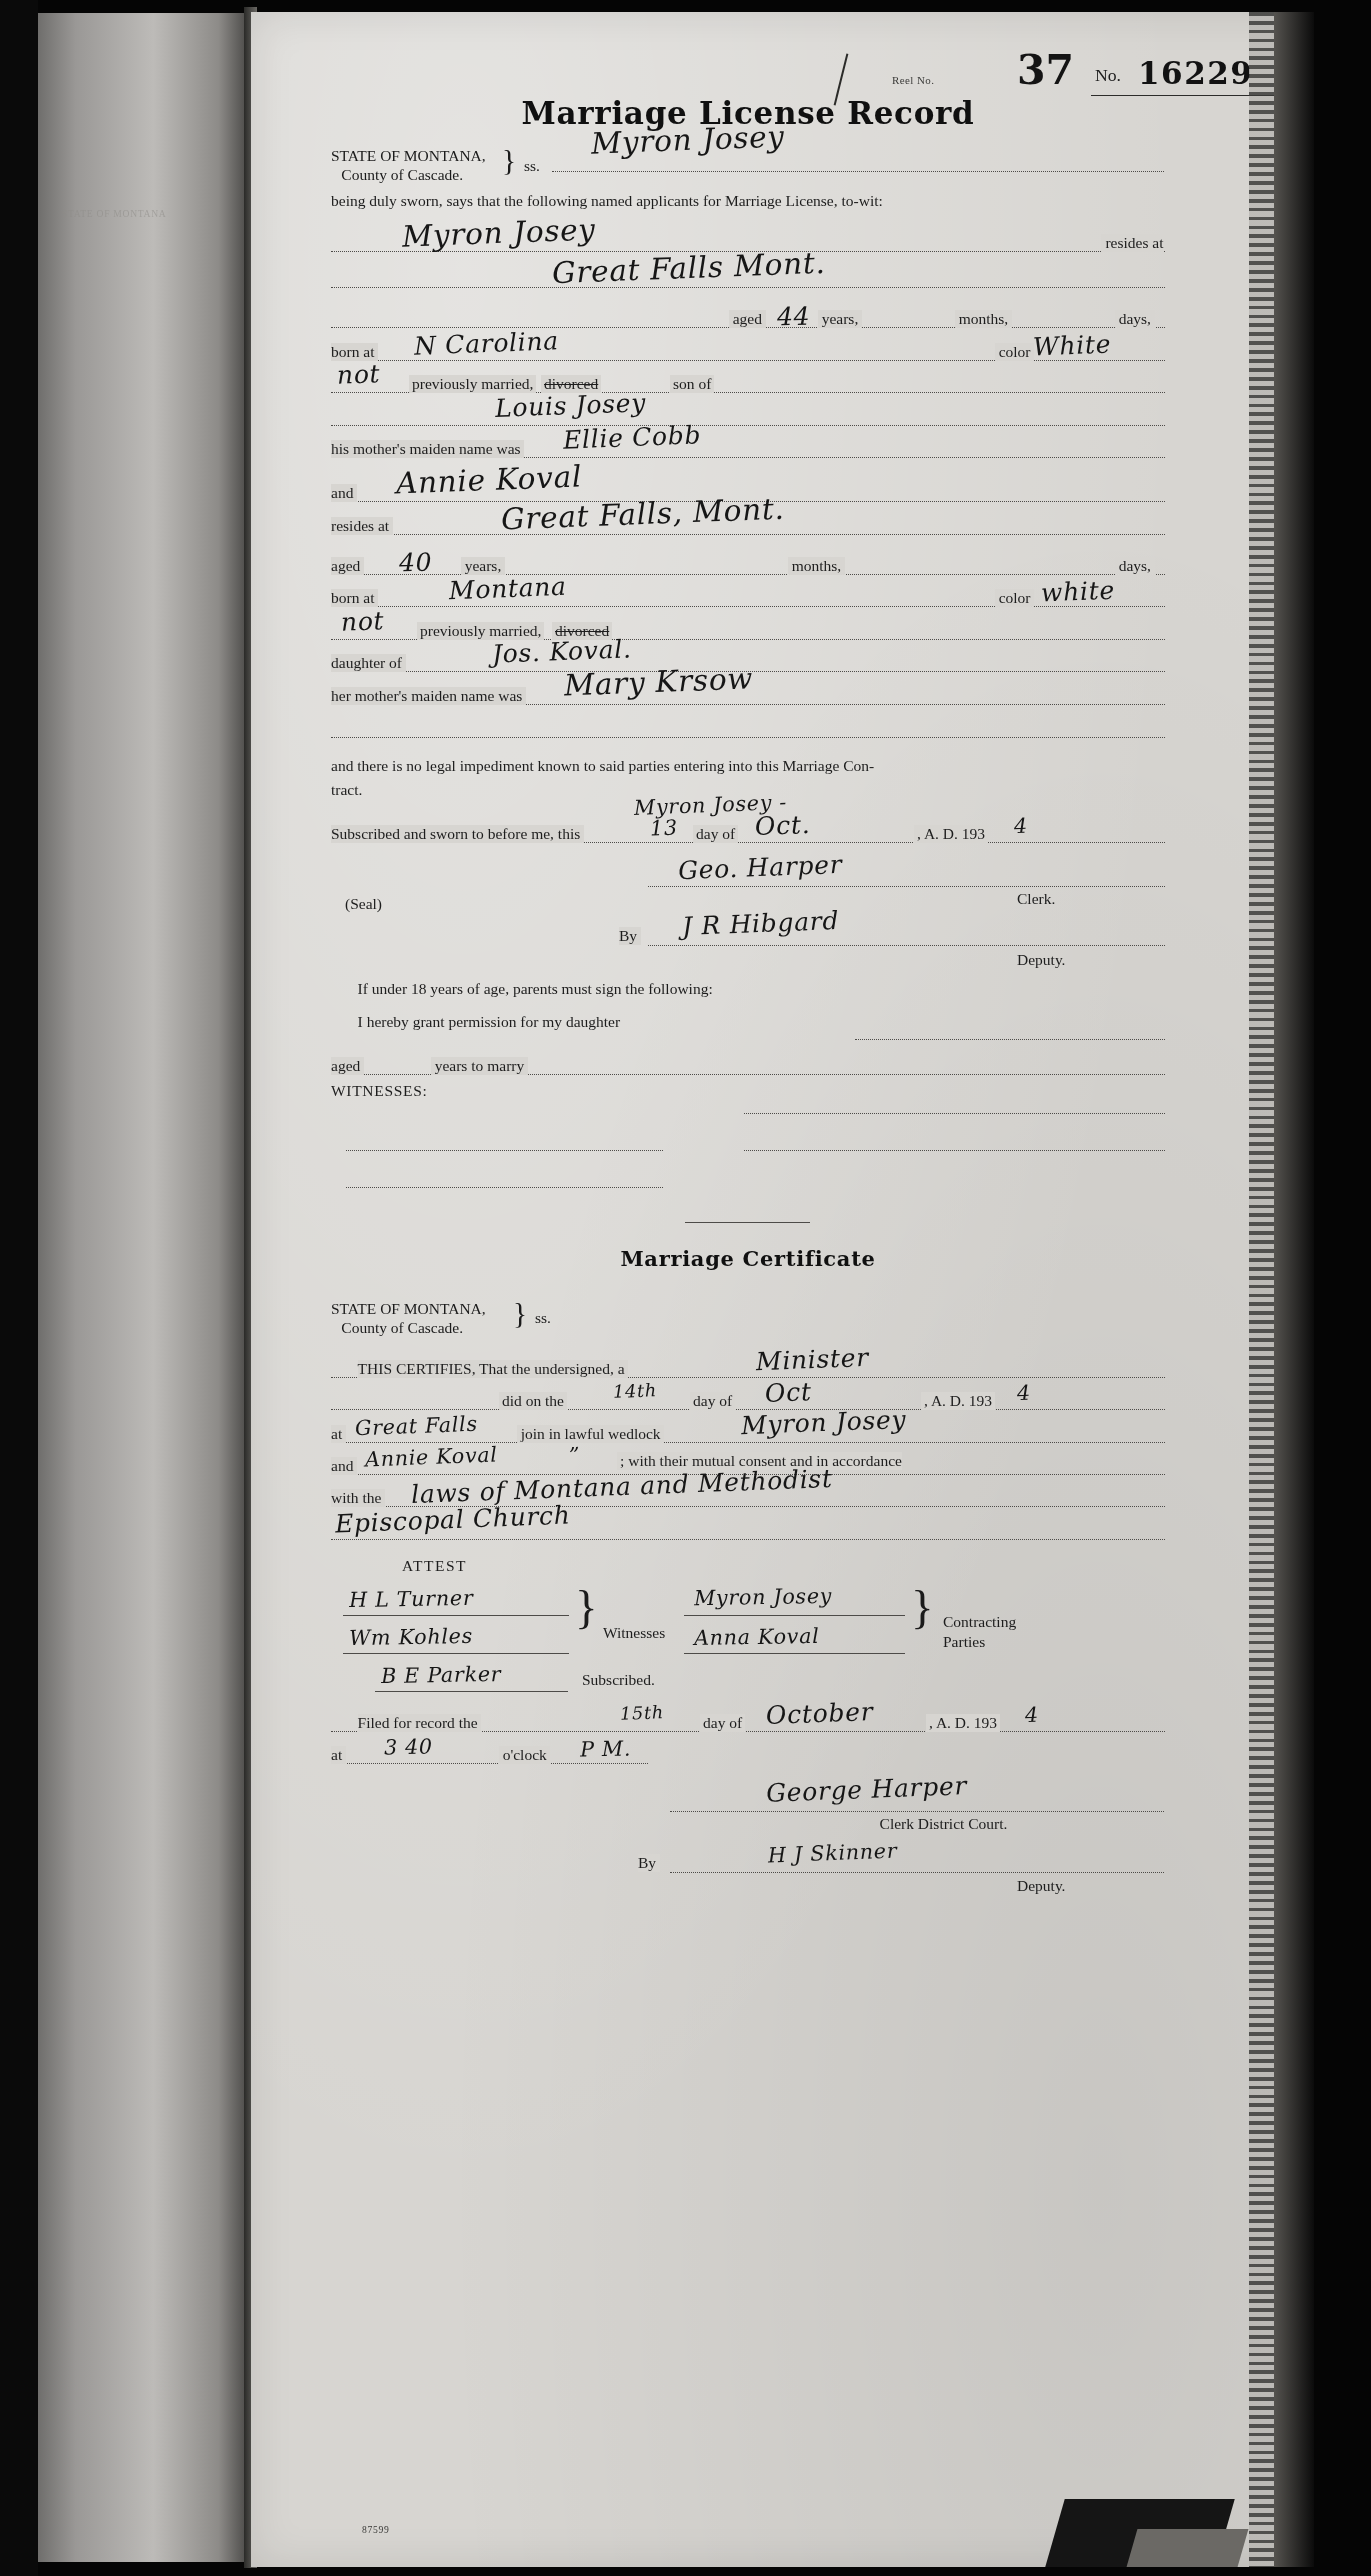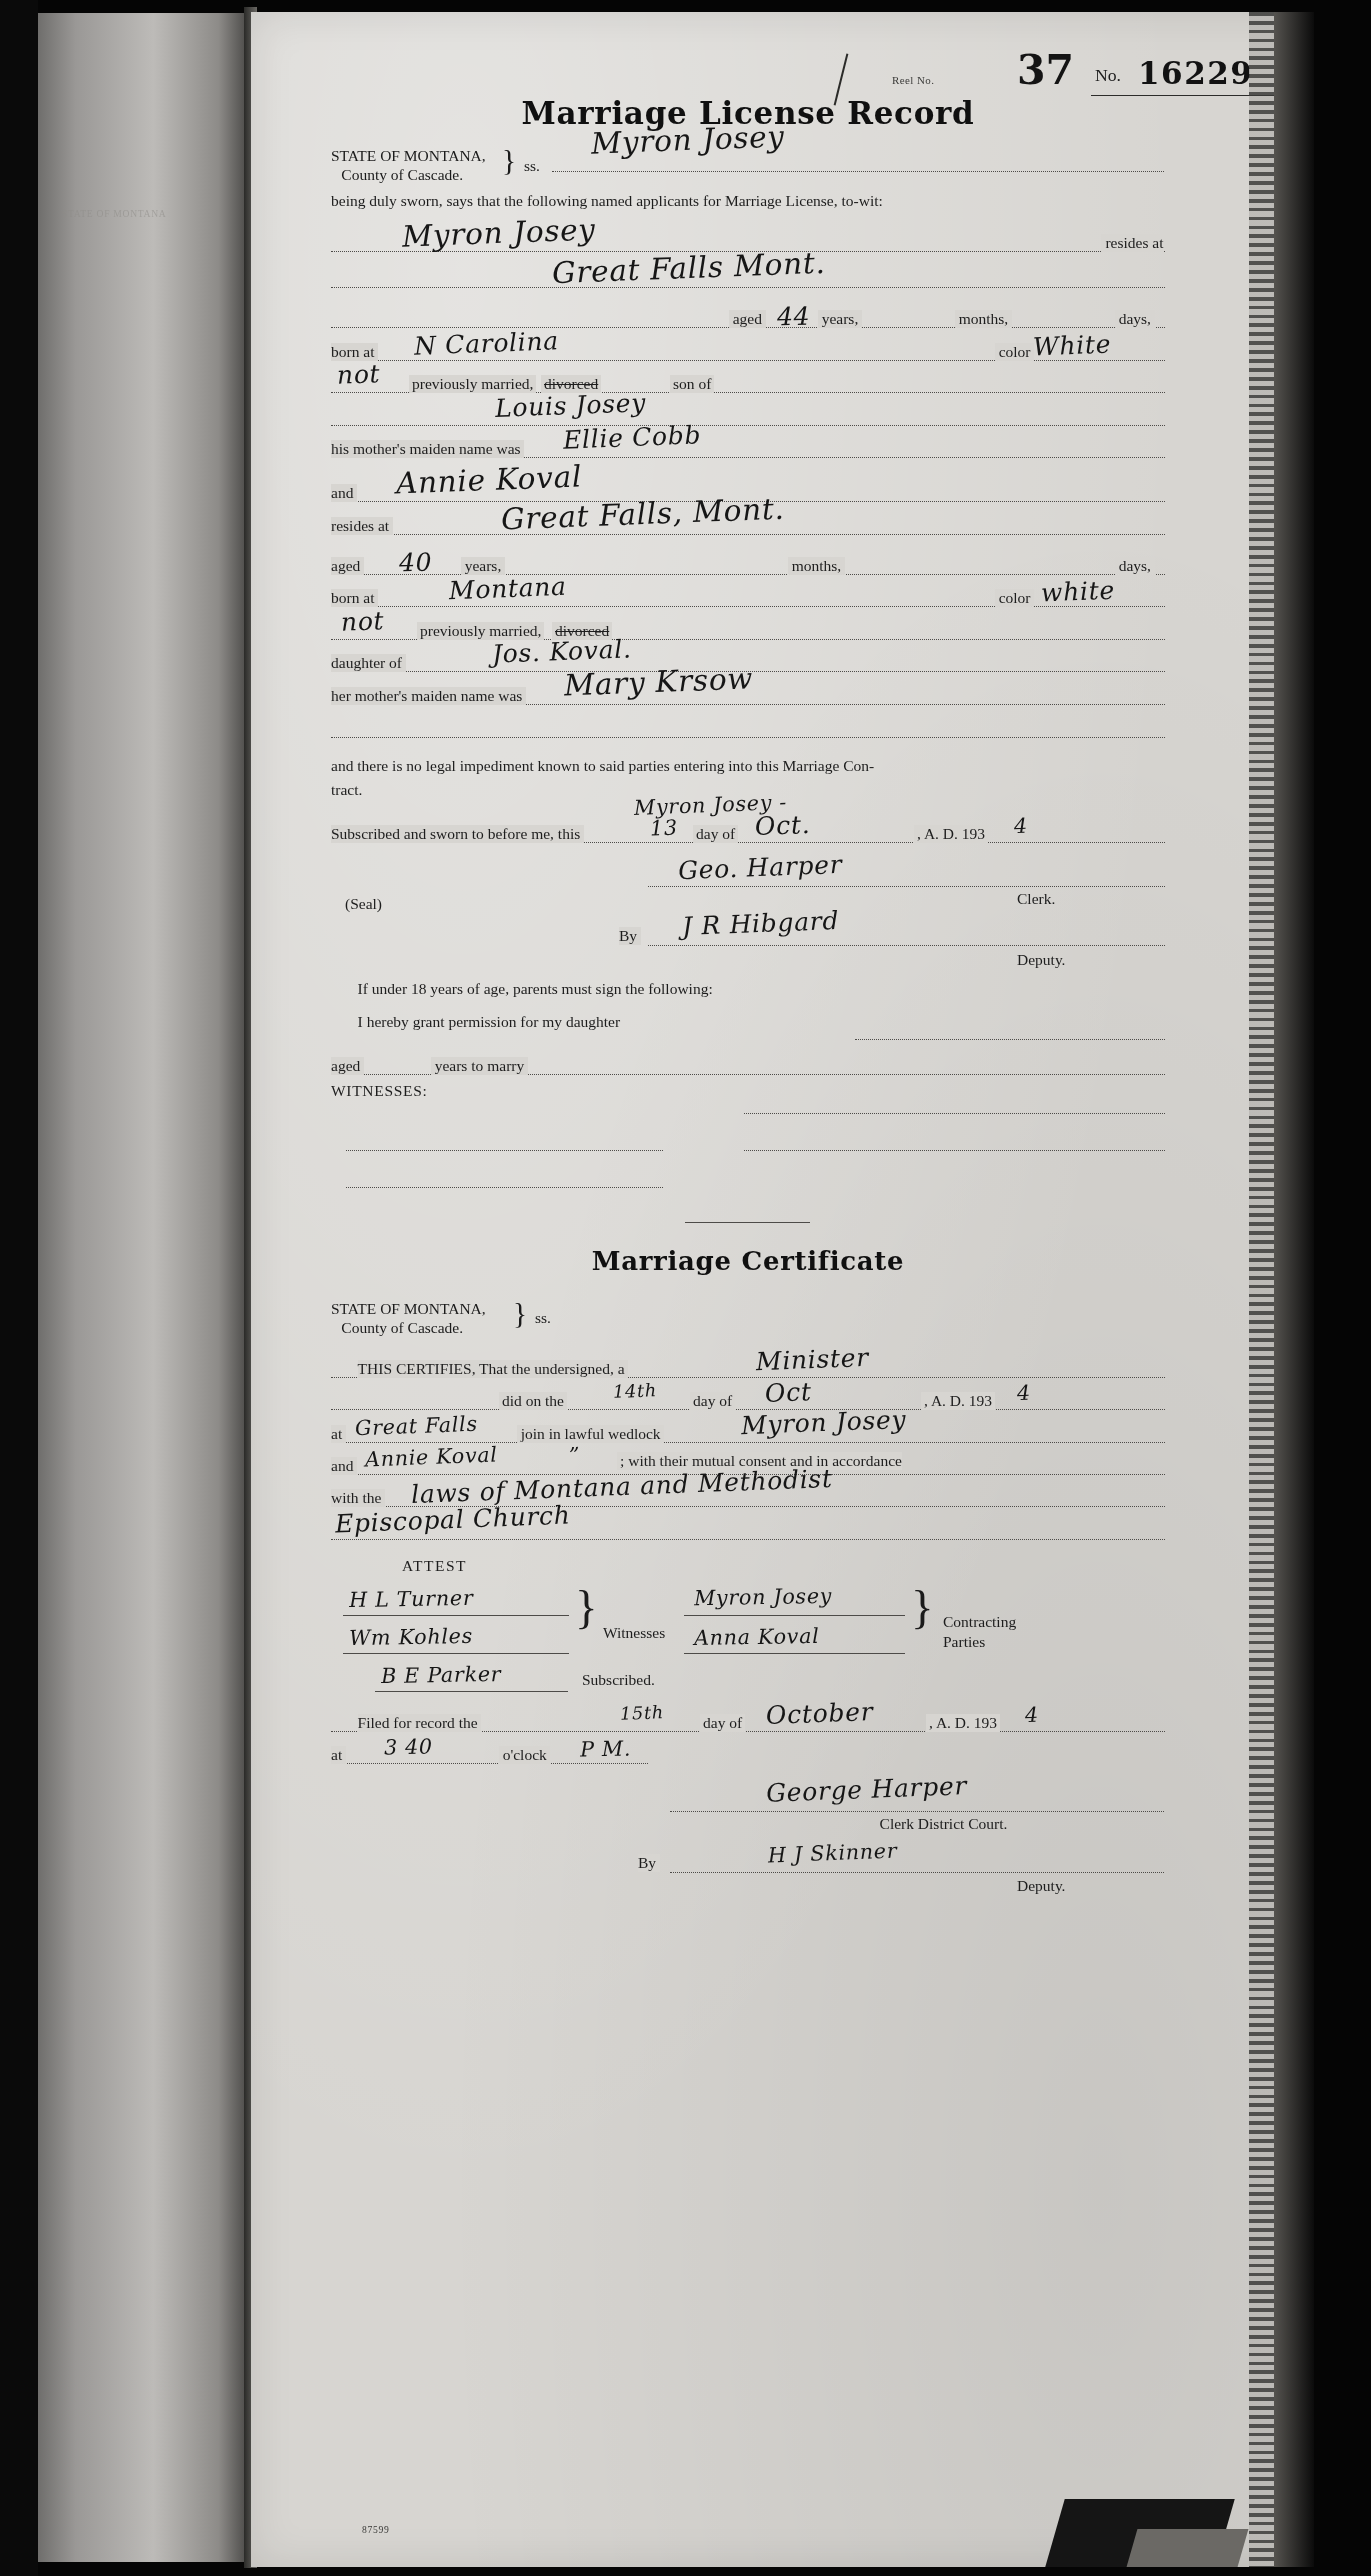--- a/index.html
+++ b/index.html
@@ -130,21 +130,21 @@
 
   
   .gothic {
     font-family: "DejaVu Serif", serif;
     font-weight: bold;
     letter-spacing: 0.7px;
     text-align: center;
     color: #101010;
   }
   .h-lic { font-size: 31px; }
-  .h-cert { font-size: 26px; }
+  .h-cert { font-size: 21px; }
 
   
   .hdr {
     position: absolute;
     top: 34px; left: 80px; right: 59px;
     height: 52px;
   }
   .reel {
     position: absolute;
     left: 561px; top: 28px;

